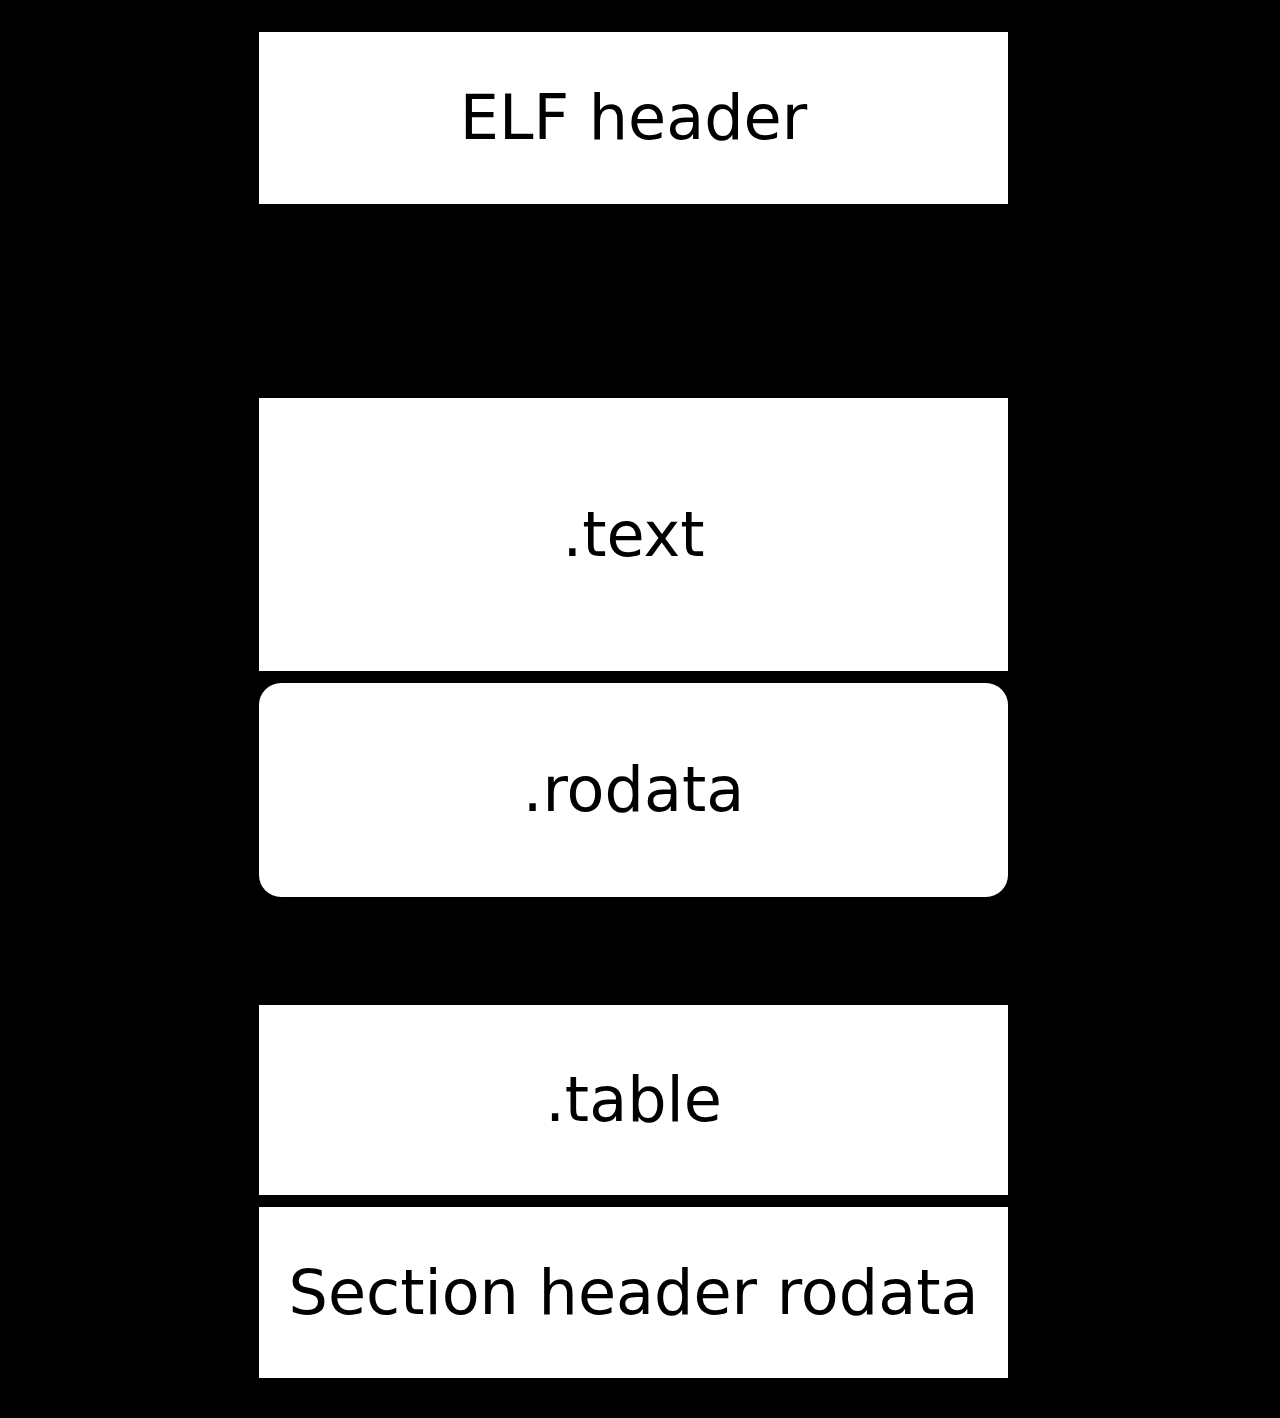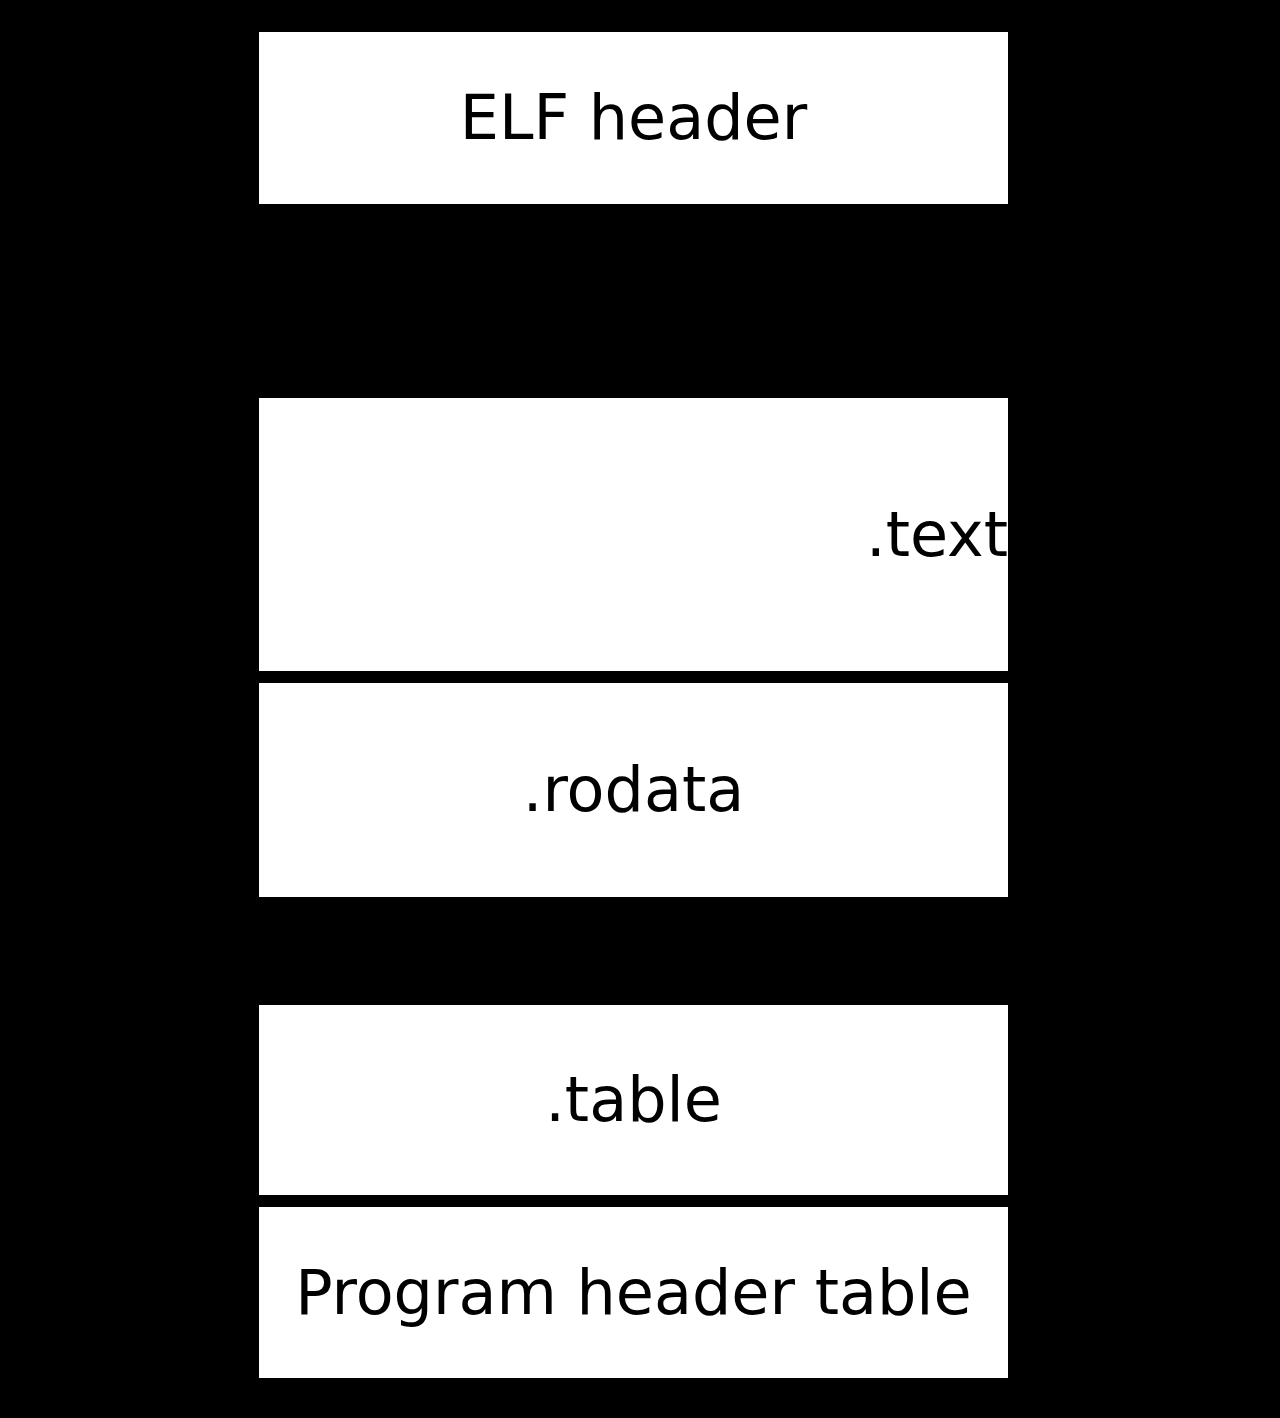--- a/index.html
+++ b/index.html
@@ -31,22 +31,22 @@
   .box-label {
     font-size: 62px;
     line-height: 1;
     color: #000000;
     white-space: nowrap;
     letter-spacing: 0px;
   }
   
   .box-elf-header       { top: 32px;   height: 172px; }
   .box-program-header   { top: 219px;  height: 166px; }
-  .box-text-section     { top: 398px;  height: 273px; justify-content: flex-end; }
-  .box-rodata-section   { top: 683px;  height: 214px; }
+  .box-text-section     { top: 398px;  height: 273px; }
+  .box-rodata-section   { top: 683px;  height: 214px; border-radius: 22px; }
   
   .box-data-section     { top: 1005px; height: 190px; }
   .box-section-header   { top: 1207px; height: 171px; }
 </style>
 </head>
 <body>
 
 <div class="diagram-canvas">
 
   <div class="box box-elf-header">
@@ -60,16 +60,16 @@
 
   <div class="box box-rodata-section">
     <span class="box-label">.rodata</span>
   </div>
 
   <div class="box box-data-section">
     <span class="box-label">.table</span>
   </div>
 
   <div class="box box-section-header">
-    <span class="box-label">Program header table</span>
+    <span class="box-label">Section header rodata</span>
   </div>
 
 </div>
 
 </body></html>

